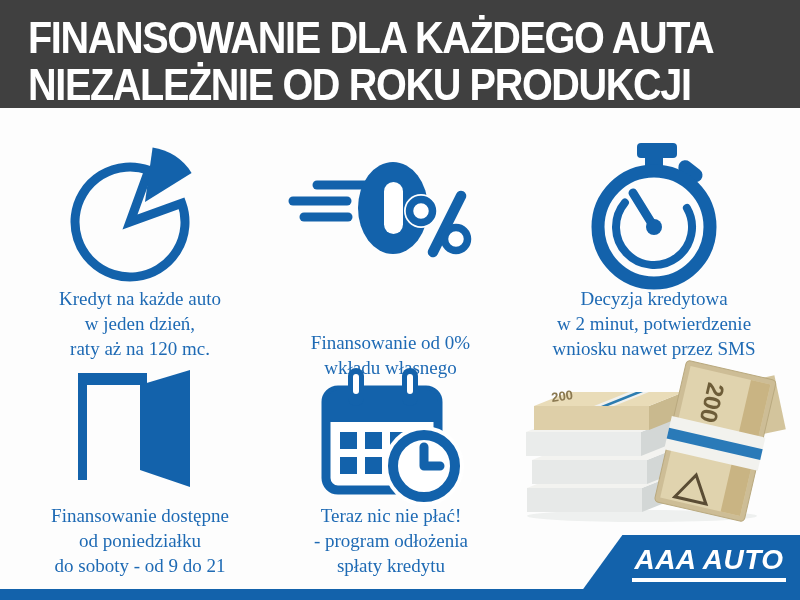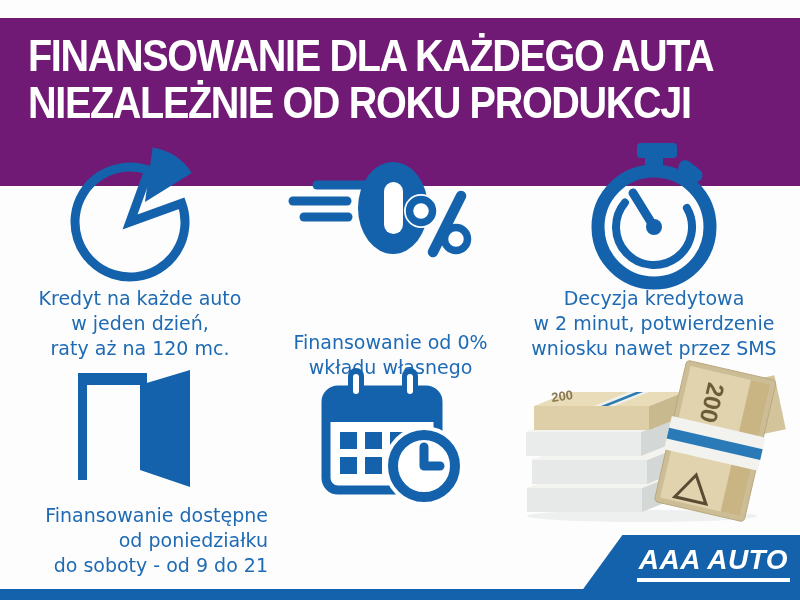--- a/index.html
+++ b/index.html
@@ -2,42 +2,42 @@
 <html><head>
 <meta charset="utf-8">
 <style>
   html,body{margin:0;padding:0;background:#e8e8e8;}
   .canvas{
     position:relative;width:800px;height:600px;overflow:hidden;
     background:#fdfdfd;font-family:"DejaVu Sans","Liberation Sans",sans-serif;
   }
   
   .header{
-    position:absolute;left:0;top:0;width:800px;height:168px;
-    background:#701a75;box-sizing:border-box;padding:14px 0 0 28px;margin-top:18px;
+    position:absolute;left:0;top:0;width:800px;height:108px;
+    background:#404040;box-sizing:border-box;padding:14px 0 0 28px;
   }
   .header .hline{
     display:block;color:#ffffff;font-family:"Liberation Sans",sans-serif;
     font-weight:bold;font-size:44px;line-height:47px;letter-spacing:-1.5px;
     transform:scaleX(0.9);transform-origin:left center;white-space:nowrap;
   }
   
   .cap{
     position:absolute;text-align:center;color:#1e6ab4;
-    font-size:19px;line-height:25px;white-space:pre-line;
+    font-size:19px;line-height:25px;white-space:pre-line;font-family:Liberation Serif, serif;
   }
   .icon-box{position:absolute;}
   
   .bottom-bar{position:absolute;left:0;bottom:0;width:800px;height:11px;background:#1362ab;}
   .logo-banner{
     position:absolute;left:578px;top:535px;width:222px;height:55px;background:#1362ab;
     -webkit-clip-path:polygon(20% 0,100% 0,100% 100%,2% 100%);
     clip-path:polygon(20% 0,100% 0,100% 100%,2% 100%);
   }
-  .logo-text-wrap{position:absolute;left:628px;top:544px;width:162px;text-align:right;}
+  .logo-text-wrap{position:absolute;left:628px;top:544px;width:162px;text-align:center;}
   .logo-text{
     display:inline-block;color:#ffffff;font-family:"Liberation Sans",sans-serif;
     font-weight:bold;font-style:italic;font-size:28px;letter-spacing:0.5px;
     border-bottom:4px solid #ffffff;padding:0 2px 2px 2px;white-space:nowrap;
   }
 </style>
 </head>
 <body>
 
 <div class="canvas">
@@ -89,21 +89,21 @@
   <div class="cap" style="left:518px;top:286px;width:272px;">Decyzja kredytowa
 w 2 minut, potwierdzenie
 wniosku nawet przez SMS</div>
 
   <div class="icon-box" style="left:65px;top:362px;">
     <svg width="150" height="140" viewBox="0 0 150 140">
       <path d="M13,118 L13,11 L82,11 L82,23 L22,23 L22,118 Z" fill="#1362ab"></path>
       <polygon points="75,23 125,8 125,125 75,108" fill="#1362ab"></polygon>
     </svg>
   </div>
-  <div class="cap" style="left:12px;top:503px;width:256px;text-align:right;">Finansowanie dostępne
+  <div class="cap" style="left:12px;top:503px;width:256px;">Finansowanie dostępne
 od poniedziałku
 do soboty - od 9 do 21</div>
 
   <div class="icon-box" style="left:308px;top:360px;">
     <svg width="160" height="150" viewBox="0 0 160 150">
       <rect x="18" y="30" width="112" height="100" rx="12" fill="#ffffff" stroke="#1362ab" stroke-width="9"></rect>
       <rect x="18" y="30" width="112" height="32" rx="12" fill="#1362ab"></rect>
       <rect x="18" y="48" width="112" height="14" fill="#1362ab"></rect>
       <rect x="40" y="8" width="16" height="38" rx="8" fill="#1362ab"></rect>
       <rect x="45" y="14" width="6" height="20" rx="3" fill="#ffffff"></rect>
@@ -116,20 +116,23 @@
         <rect x="107" y="72" width="17" height="17"></rect>
         <rect x="32" y="97" width="17" height="17"></rect>
         <rect x="57" y="97" width="17" height="17"></rect>
         <rect x="82" y="97" width="17" height="17"></rect>
       </g>
       <circle cx="116" cy="106" r="40" fill="#ffffff"></circle>
       <circle cx="116" cy="106" r="31" fill="#ffffff" stroke="#1362ab" stroke-width="10"></circle>
       <path d="M116,87 L116,106 L132,106" fill="none" stroke="#1362ab" stroke-width="9" stroke-linecap="round" stroke-linejoin="round"></path>
     </svg>
   </div>
+  <div class="cap" style="left:272px;top:503px;width:238px;">Teraz nic nie płać!
+- program odłożenia
+spłaty kredytu</div>
 
   <div class="icon-box" style="left:512px;top:356px;">
     <svg width="275" height="168" viewBox="0 0 275 168">
       <ellipse cx="130" cy="160" rx="115" ry="6" fill="#eef0ef"></ellipse>
 
       <g>
         <polygon points="15,156 130,156 130,132 15,132" fill="#e7e9e8"></polygon>
         <polygon points="130,156 165,142 165,118 130,132" fill="#d3d7d6"></polygon>
         <polygon points="15,132 130,132 165,118 50,118" fill="#f3f3f0"></polygon>
       </g>

